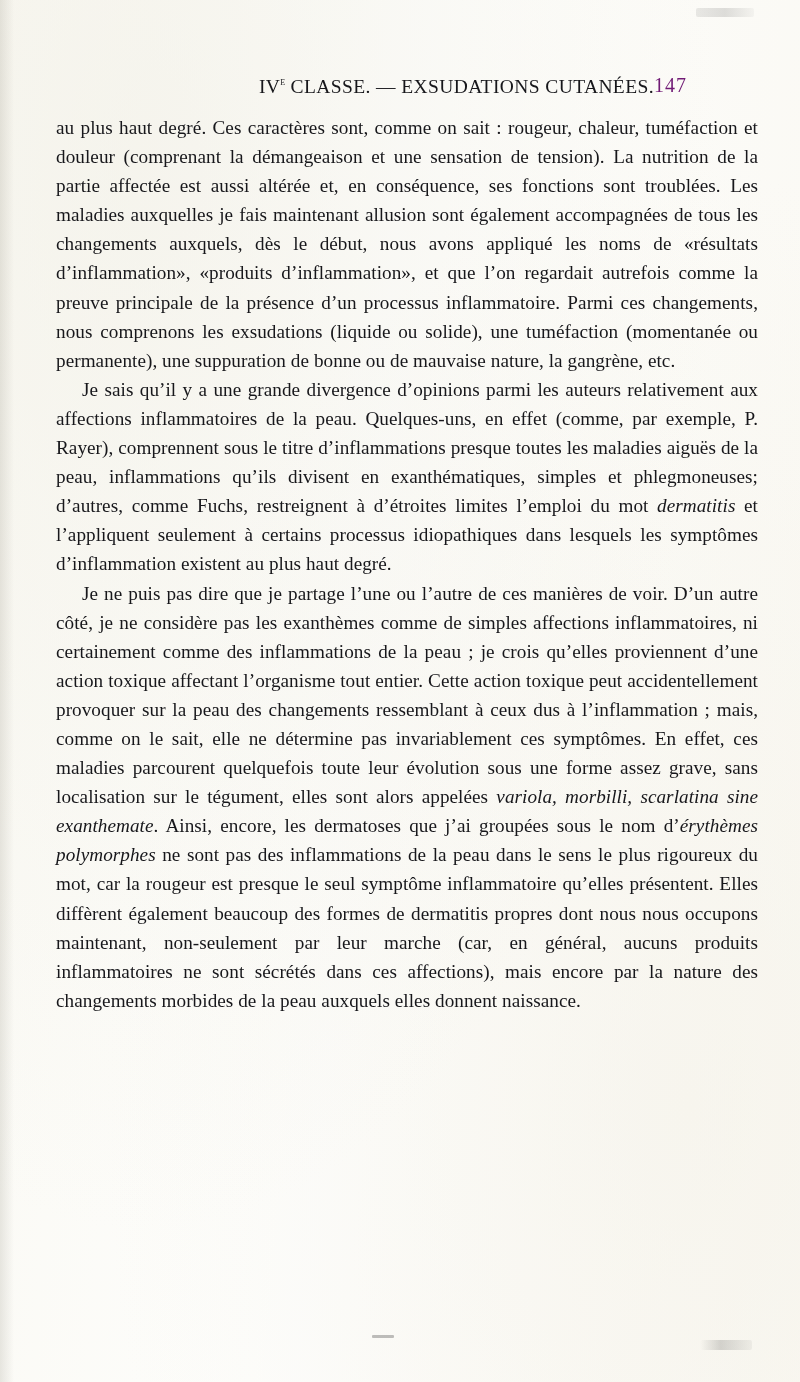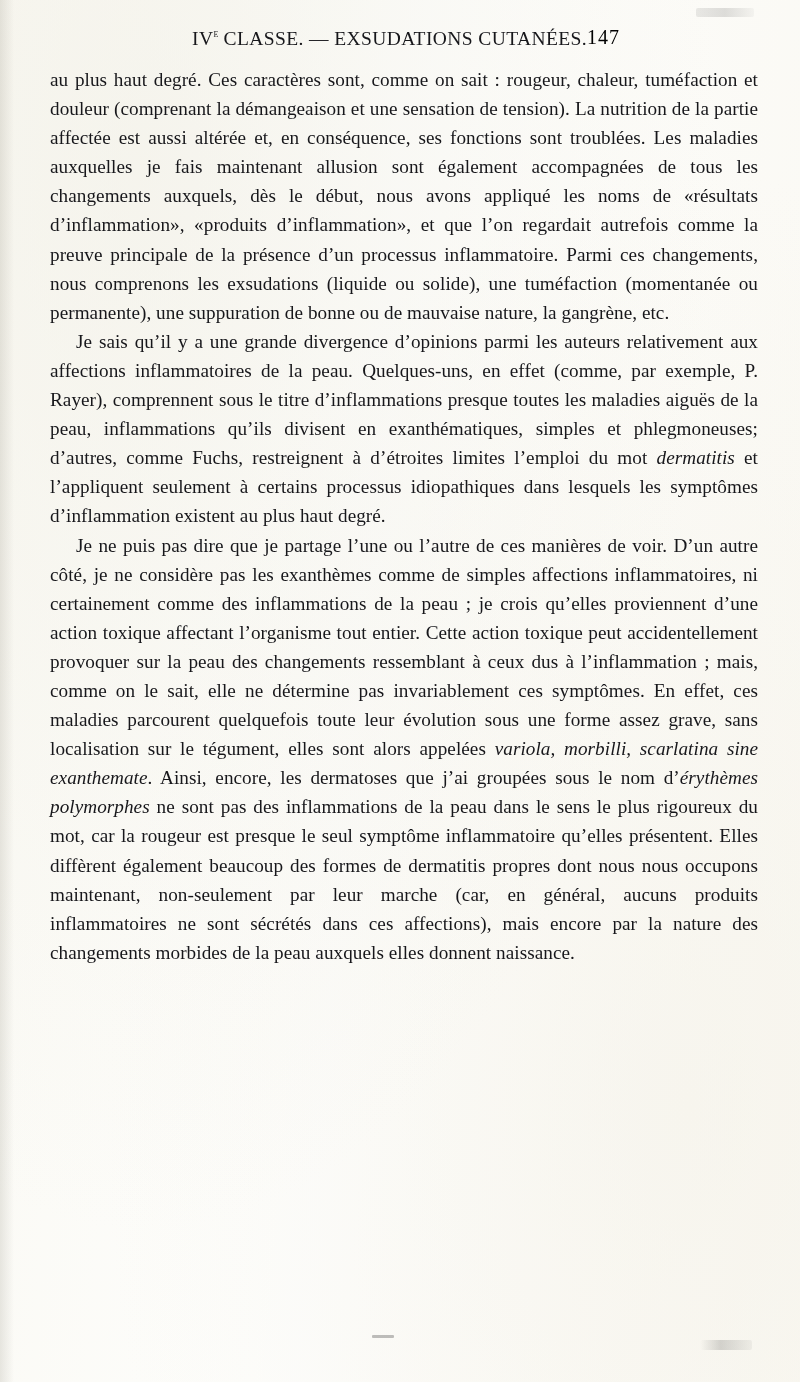--- a/index.html
+++ b/index.html
@@ -34,44 +34,45 @@
   }
   .content {
     position: absolute;
     left: 42px;
     top: 26px;
     width: 716px;
   }
   .header {
     display: flex;
     align-items: baseline;
-    justify-content: flex-start;
+    justify-content: center;
     margin-bottom: 16px;
     padding-left: 150px;
     padding-right: 4px;
   }
   .running-head {
     font-size: 19.5px;
     letter-spacing: 0.4px;
     white-space: nowrap;
     font-variant: small-caps;
     color: #17171b;
   }
   .running-head sup {
     font-size: 11px;
     vertical-align: super;
     letter-spacing: 0;
   }
   .folio {
     font-size: 20px;
     letter-spacing: 1px;
-    color: #000000;
+    color: #701a75;
+    margin-top: 48px;
   }
   .body-text p {
-    margin: 0 0 0 8px;
+    margin: 0 0 0 14px;
     font-size: 19.2px;
     line-height: 29.1px;
     text-align: justify;
     text-justify: inter-word;
     color: #17171b;
     hyphens: manual;
     letter-spacing: 0.05px;
   }
   .body-text p.indent {
     text-indent: 26px;

